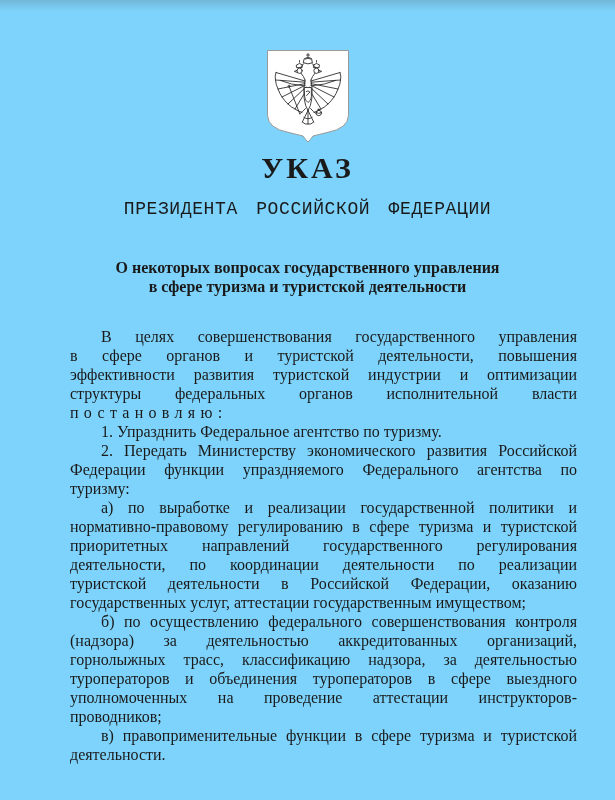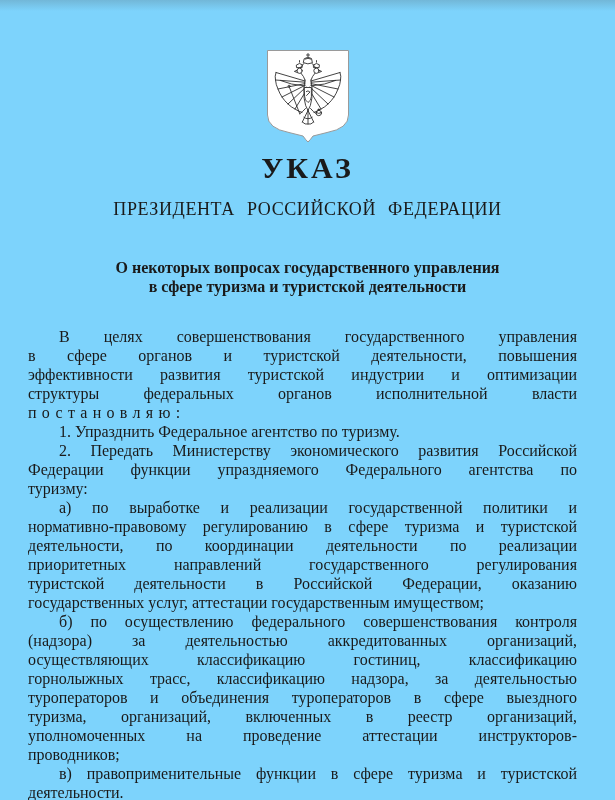--- a/index.html
+++ b/index.html
@@ -16,31 +16,31 @@
   .emblem { position:absolute; top:49px; left:50%; transform:translateX(-50%);
     width:86px; height:94px; }
   .title {
     position:absolute; top:150px; left:0; width:100%; margin:0;
     text-align:center; font-size:30px; font-weight:700; letter-spacing:3px;
     line-height:36px;
   }
   .issuer {
     position:absolute; top:199px; left:0; width:100%;
     text-align:center; font-size:18px; font-weight:400;
-    letter-spacing:0.6px; word-spacing:7px;
+    letter-spacing:0.6px; word-spacing:7px;font-family:Liberation Mono, monospace;
   }
   .subject {
     position:absolute; top:259px; left:0; width:100%;
     text-align:center; font-weight:700; font-size:16px; line-height:18.5px;
   }
   .doc-body {
     position:absolute; top:327px; left:28px; width:549px;
     font-size:16px; line-height:19px;
   }
-  .ln { text-align:justify; text-align-last:justify; }
+  .ln { text-align:justify; text-align-last:justify;margin-left:42px; }
   .ln.last { text-align:left; text-align-last:left; }
   .ln.ind { padding-left:31px; }
   .ln.spaced { letter-spacing:0.33em; }
   .para { margin:0; }
 </style>
 </head>
 <body>
 
 <div class="page">
   <div class="top-shade"></div>
@@ -106,33 +106,31 @@
 
     <div class="para">
       <div class="ln ind">2. Передать Министерству экономического развития Российской</div>
       <div class="ln">Федерации функции упраздняемого Федерального агентства по</div>
       <div class="ln last">туризму:</div>
     </div>
 
     <div class="para">
       <div class="ln ind">а) по выработке и реализации государственной политики и</div>
       <div class="ln">нормативно-правовому регулированию в сфере туризма и туристской</div>
+      <div class="ln">приоритетных направлений государственного регулирования</div>
       <div class="ln">деятельности, по координации деятельности по реализации</div>
-      <div class="ln">приоритетных направлений государственного регулирования</div>
       <div class="ln">туристской деятельности в Российской Федерации, оказанию</div>
       <div class="ln last">государственных услуг, аттестации государственным имуществом;</div>
     </div>
 
     <div class="para">
       <div class="ln ind">б) по осуществлению федерального совершенствования контроля</div>
       <div class="ln">(надзора) за деятельностью аккредитованных организаций,</div>
-      <div class="ln">осуществляющих классификацию гостиниц, классификацию</div>
       <div class="ln">горнолыжных трасс, классификацию надзора, за деятельностью</div>
       <div class="ln">туроператоров и объединения туроператоров в сфере выездного</div>
-      <div class="ln">туризма, организаций, включенных в реестр организаций,</div>
       <div class="ln">уполномоченных на проведение аттестации инструкторов-</div>
       <div class="ln last">проводников;</div>
     </div>
 
     <div class="para">
       <div class="ln ind">в) правоприменительные функции в сфере туризма и туристской</div>
       <div class="ln last">деятельности.</div>
     </div>
 
   </div>

